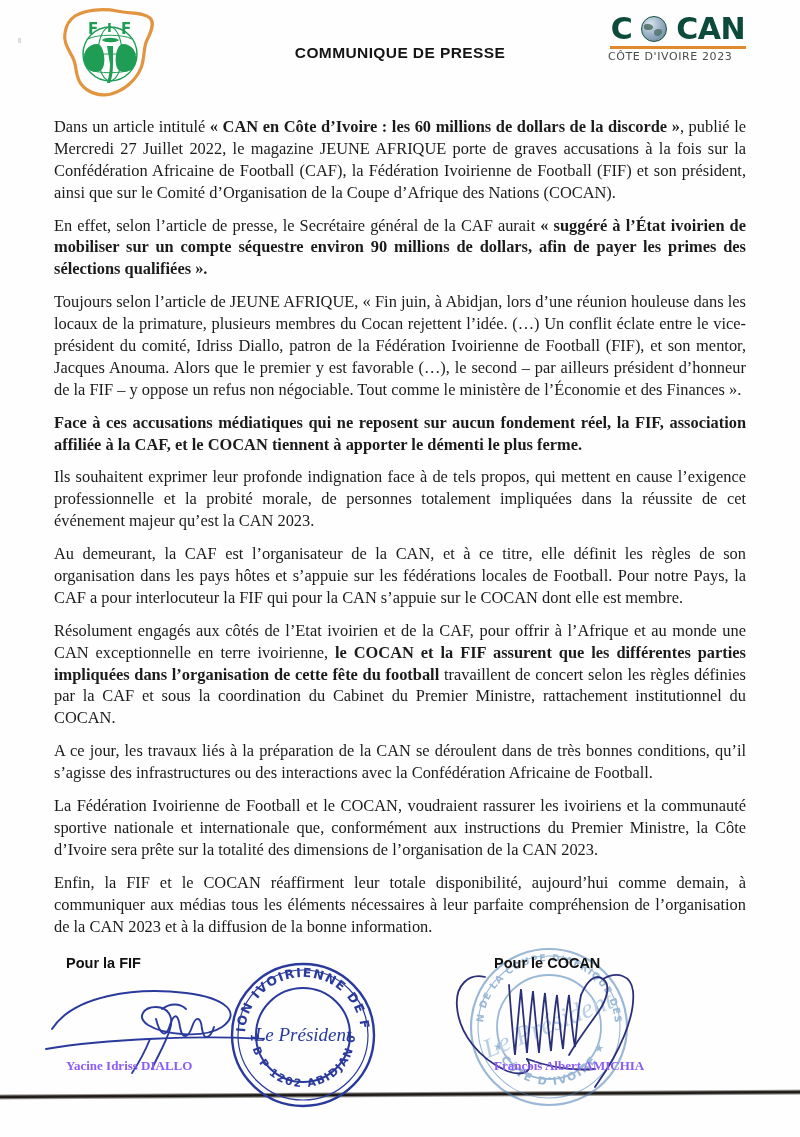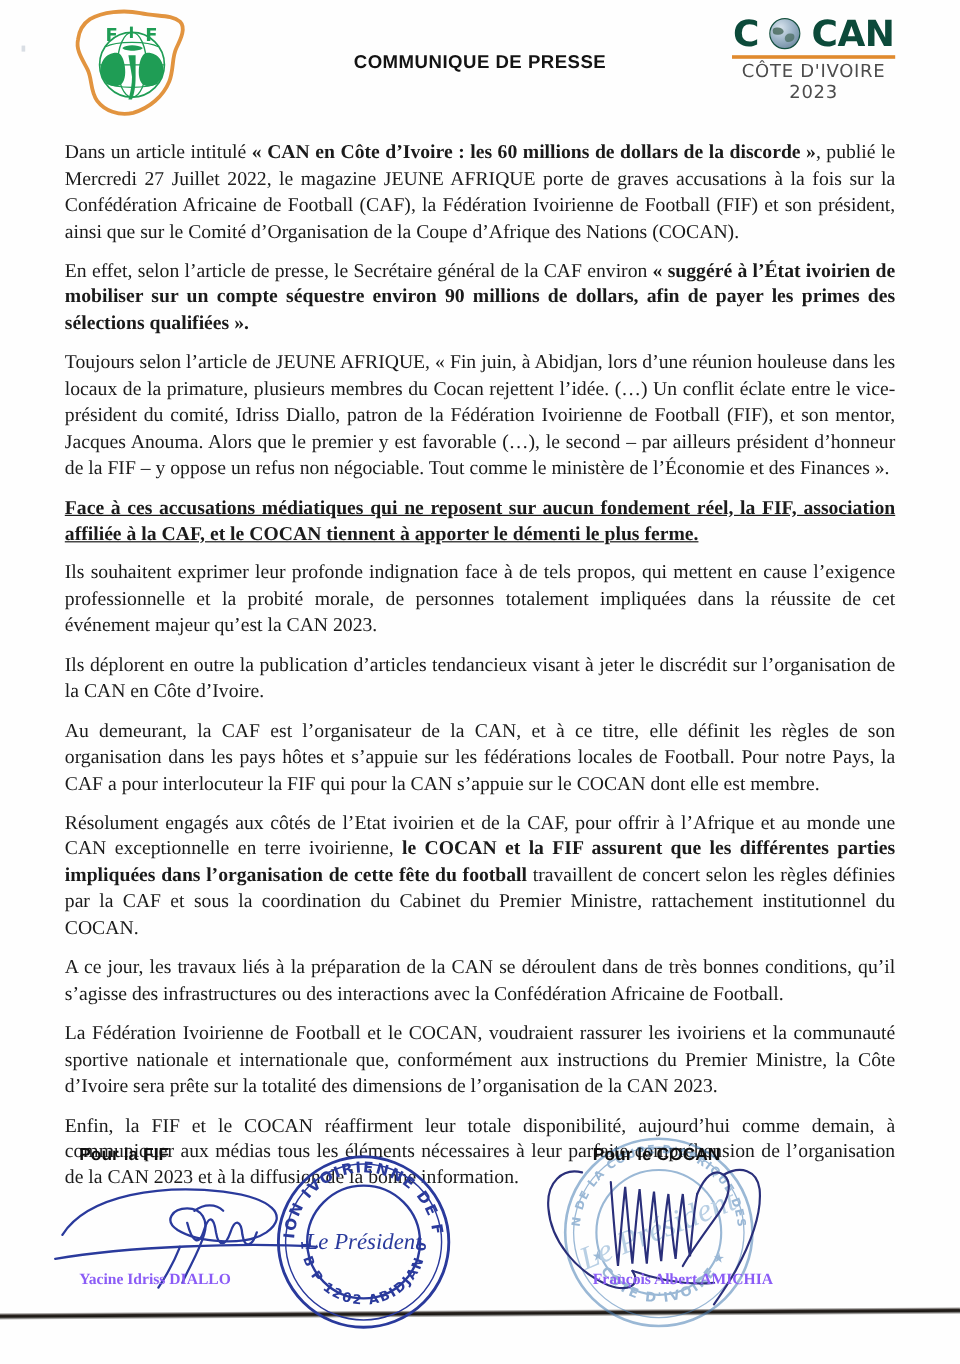--- a/index.html
+++ b/index.html
@@ -78,24 +78,24 @@
     border-radius: 55% 40% 60% 45%;
     opacity: .7;
   }
   #cocan-rule {
     height: 3px;
     background: #e08a2e;
     margin: 2px 2px 1px 2px;
   }
   #cocan-sub {
     font-family: "DejaVu Sans", sans-serif;
-    font-size: 15px;
+    font-size: 11px;
     letter-spacing: 0.6px;
     color: #4c4c4c;
-    text-align: center;
+    text-align: left;
   }
   #doc-title {
     position: absolute;
     left: 0; right: 0;
     top: 44px;
     text-align: center;
     font-family: "Liberation Sans", sans-serif;
     font-weight: bold;
     font-size: 15.5px;
     letter-spacing: 0.4px;
@@ -114,21 +114,20 @@
     font-size: 16.4px;
     line-height: 1.335;
     color: #1b1b1b;
     margin: 0 0 11px 0;
     hyphens: none;
   }
   .para.bold {
     font-weight: bold;
   }
   .para.gap-after {
-    text-decoration: underline;
   }
   .para b { font-weight: bold; font-family: Liberation Serif, serif; }
 
   
   #sig-area {
     position: absolute;
     left: 54px;
     top: 955px;
     width: 692px;
     height: 145px;
@@ -267,25 +266,24 @@
       <div id="cocan-sub">CÔTE D'IVOIRE 2023</div>
     </div>
 
     <div id="doc-title">COMMUNIQUE DE PRESSE</div>
   </div>
 
   <div id="speck"></div>
 
   <div id="body-text">
       <p class="para"><span>Dans un article intitulé </span><b>« CAN en Côte d’Ivoire : les 60 millions de dollars de la discorde »</b><span>, publié le Mercredi 27 Juillet 2022, le magazine JEUNE AFRIQUE porte de graves accusations à la fois sur la Confédération Africaine de Football (CAF), la Fédération Ivoirienne de Football (FIF) et son président, ainsi que sur le Comité d’Organisation de la Coupe d’Afrique des Nations (COCAN).</span></p>
-      <p class="para"><span>En effet, selon l’article de presse, le Secrétaire général de la CAF environ </span><b>« suggéré à l’État ivoirien de mobiliser sur un compte séquestre environ 90 millions de dollars, afin de payer les primes des sélections qualifiées ».</b></p>
+      <p class="para"><span>En effet, selon l’article de presse, le Secrétaire général de la CAF aurait </span><b>« suggéré à l’État ivoirien de mobiliser sur un compte séquestre environ 90 millions de dollars, afin de payer les primes des sélections qualifiées ».</b></p>
       <p class="para"><span>Toujours selon l’article de JEUNE AFRIQUE, « Fin juin, à Abidjan, lors d’une réunion houleuse dans les locaux de la primature, plusieurs membres du Cocan rejettent l’idée. (…) Un conflit éclate entre le vice-président du comité, Idriss Diallo, patron de la Fédération Ivoirienne de Football (FIF), et son mentor, Jacques Anouma. Alors que le premier y est favorable (…), le second – par ailleurs président d’honneur de la FIF – y oppose un refus non négociable. Tout comme le ministère de l’Économie et des Finances ».</span></p>
       <p class="para bold gap-after"><span>Face à ces accusations médiatiques qui ne reposent sur aucun fondement réel, la FIF, association affiliée à la CAF, et le COCAN tiennent à apporter le démenti le plus ferme.</span></p>
       <p class="para"><span>Ils souhaitent exprimer leur profonde indignation face à de tels propos, qui mettent en cause l’exigence professionnelle et la probité morale, de personnes totalement impliquées dans la réussite de cet événement majeur qu’est la CAN 2023.</span></p>
-      <p class="para"><span>Ils déplorent en outre la publication d’articles tendancieux visant à jeter le discrédit sur l’organisation de la CAN en Côte d’Ivoire.</span></p>
       <p class="para"><span>Au demeurant, la CAF est l’organisateur de la CAN, et à ce titre, elle définit les règles de son organisation dans les pays hôtes et s’appuie sur les fédérations locales de Football. Pour notre Pays, la CAF a pour interlocuteur la FIF qui pour la CAN s’appuie sur le COCAN dont elle est membre.</span></p>
       <p class="para"><span>Résolument engagés aux côtés de l’Etat ivoirien et de la CAF,  pour offrir à l’Afrique et au monde une CAN exceptionnelle en terre ivoirienne, </span><b>le COCAN et la FIF   assurent que les différentes parties impliquées dans l’organisation de cette fête du football</b><span> travaillent de concert selon les règles définies par la CAF et sous la coordination du Cabinet du Premier Ministre, rattachement institutionnel du COCAN.</span></p>
       <p class="para"><span>A ce jour, les travaux liés à la préparation de la CAN se déroulent dans de très bonnes conditions, qu’il s’agisse des infrastructures ou des interactions avec la Confédération Africaine de Football.</span></p>
       <p class="para"><span>La Fédération Ivoirienne de Football et le COCAN, voudraient rassurer les ivoiriens et la communauté sportive nationale et internationale que, conformément aux instructions du Premier Ministre, la Côte d’Ivoire sera prête sur la totalité des dimensions de l’organisation de la CAN 2023.</span></p>
       <p class="para"><span>Enfin, la FIF et le COCAN réaffirment leur totale disponibilité, aujourd’hui comme demain, à communiquer aux médias tous les éléments nécessaires à leur parfaite compréhension de l’organisation de la CAN 2023 et à la diffusion de la bonne information.</span></p>
     </div>
 
   <div id="sig-area">
 
     <div class="sig-col left">

